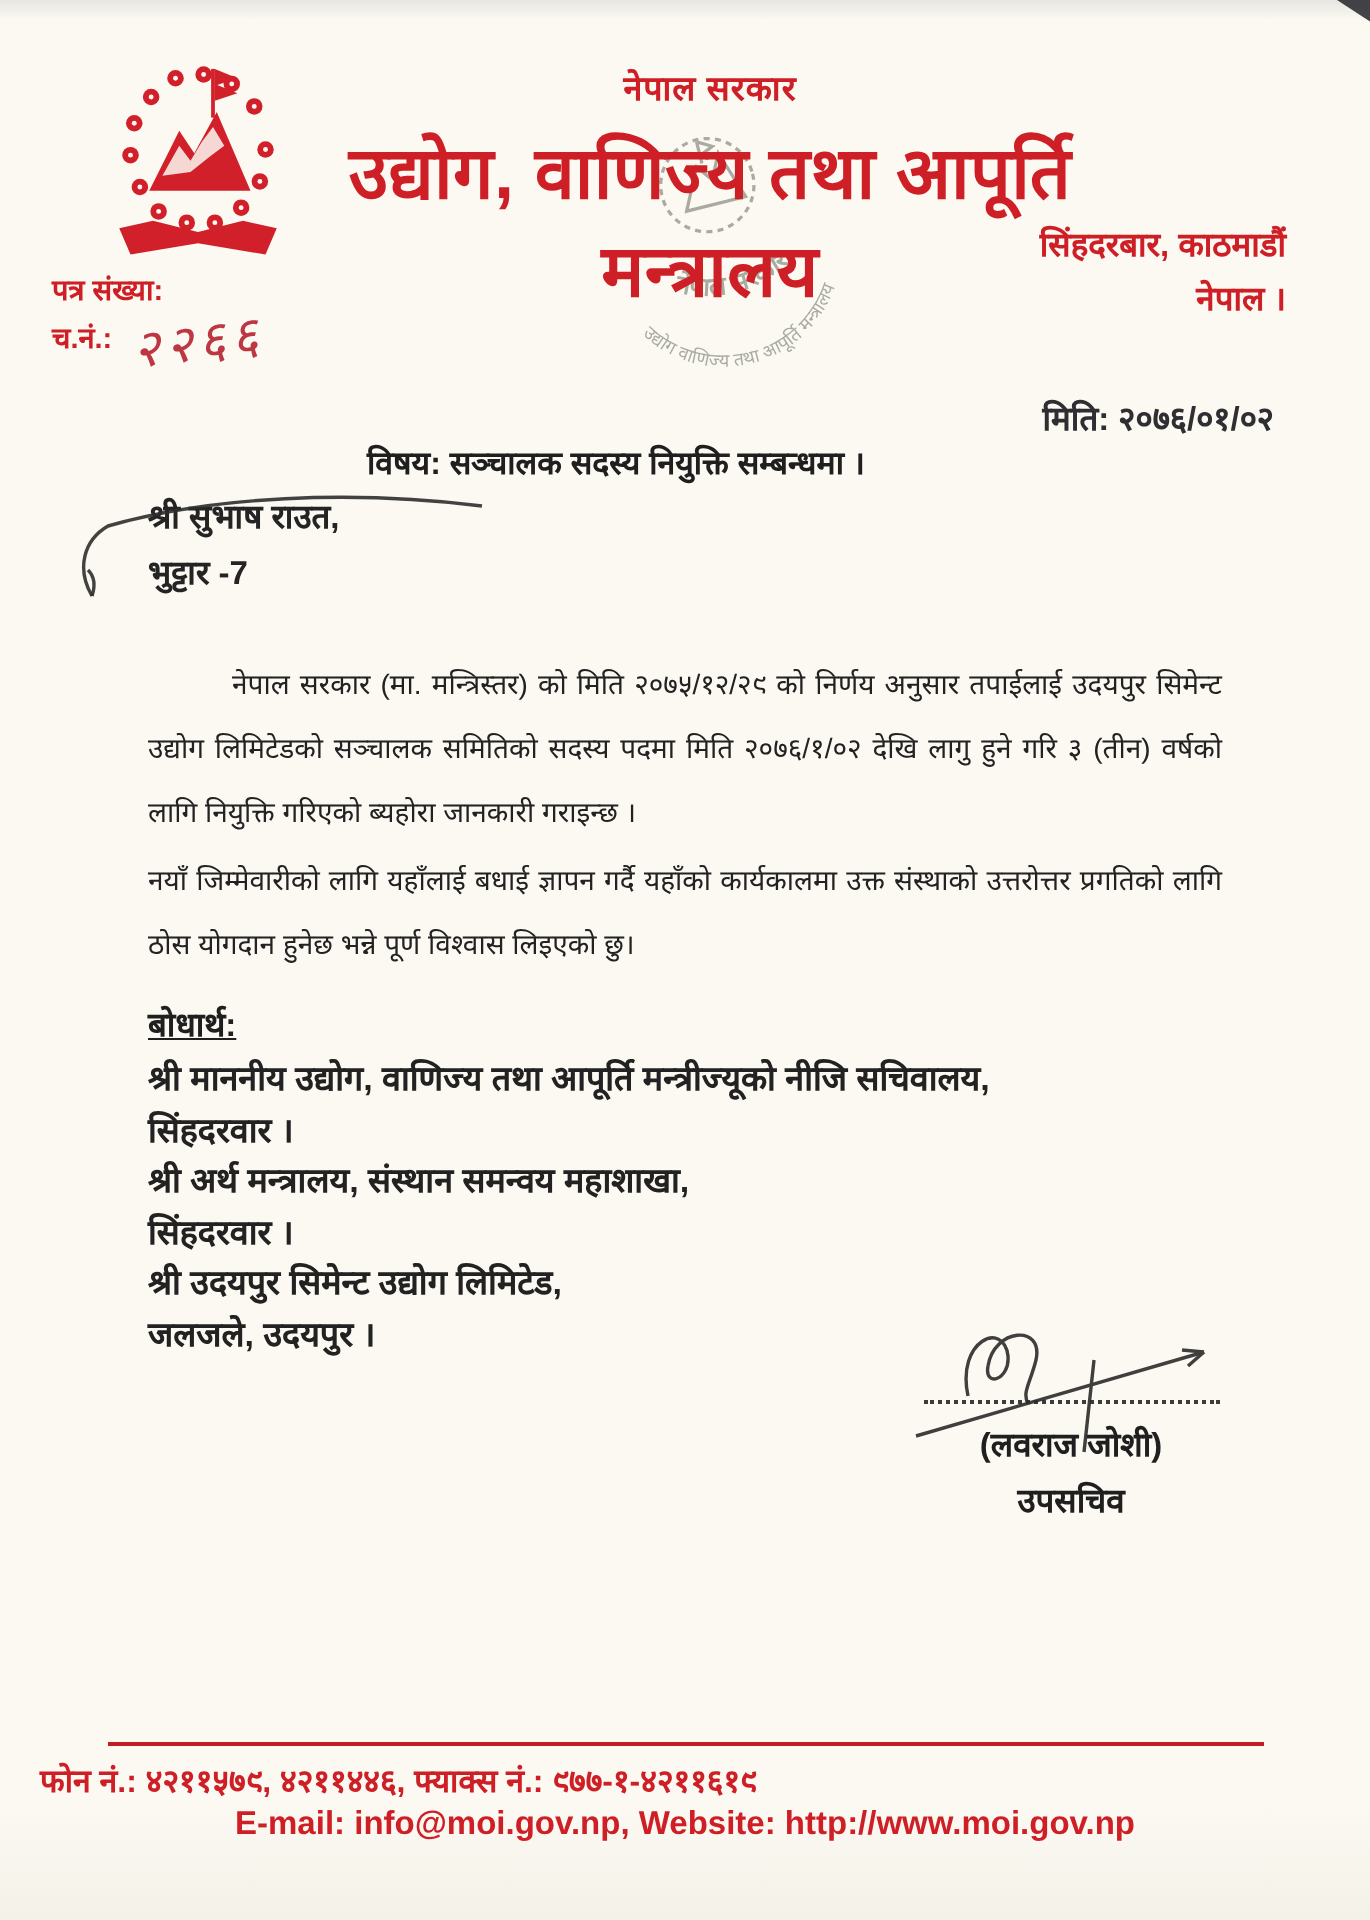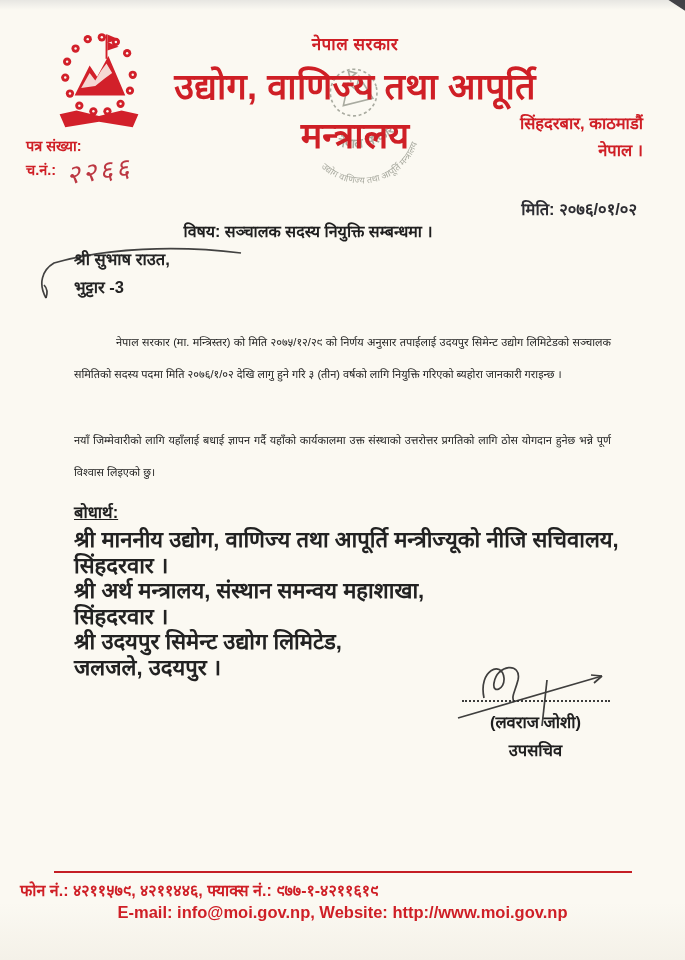--- a/index.html
+++ b/index.html
@@ -30,27 +30,27 @@
   
   .date-line{right:48px;top:197px;font-size:16.5px;color:#2e2e33;font-weight:600;}
   .subject-line{left:0;top:220px;width:616px;text-align:center;font-size:16px;font-weight:700;color:#1f1f1f;}
 
   
   .recipient{left:74px;top:246px;font-size:16.5px;line-height:27.5px;font-weight:600;}
   .recipient .name{font-weight:800;}
   .tick-mark{left:36px;top:240px;width:215px;height:66px;z-index:4;}
 
   
-  .para{left:74px;width:537px;font-size:11px;line-height:32px;text-align:justify;color:#222;font-weight:500;}
+  .para{left:74px;width:537px;font-size:14px;line-height:32px;text-align:justify;color:#222;font-weight:500;}
   .para1{top:326px;text-indent:42px;}
   .para2{top:424px;}
 
   
   .cc-heading{left:74px;top:500px;font-size:16.5px;font-weight:800;text-decoration:underline;color:#1f1f1f;}
-  .cc-list{left:74px;top:527px;font-size:22px;line-height:25.5px;font-weight:600;color:#222;}
+  .cc-list{left:74px;top:527px;font-size:17px;line-height:25.5px;font-weight:600;color:#222;}
 
   
   .sig-scribble{left:452px;top:652px;width:165px;height:78px;z-index:2;}
   .sig-dotted{left:462px;top:700px;width:148px;border-bottom:2px dotted #3c3c3c;height:0;}
   .sig-name{left:448px;top:710px;width:175px;text-align:center;font-size:16.5px;font-weight:700;color:#1f1f1f;}
   .sig-title{left:448px;top:738px;width:175px;text-align:center;font-size:16.5px;font-weight:600;color:#1f1f1f;}
 
   
   .footer-rule{left:54px;top:871px;width:578px;height:2px;background:#c41e25;}
   .footer-phone{left:0;top:879px;width:624px;text-align:left;font-size:16px;font-weight:800;padding-left:20px;}
@@ -145,21 +145,21 @@
 
   <div class="abs date-line">मिति: २०७६/०१/०२</div>
   <div class="abs subject-line">विषय: सञ्चालक सदस्य नियुक्ति सम्बन्धमा ।</div>
 
   <svg class="abs tick-mark" viewBox="0 0 215 66" aria-hidden="true">
     <path d="M10 58 C2 44 6 30 18 23 C70 8 140 5 205 13" stroke="#2e2e2e" stroke-width="1.7" fill="none" opacity=".9"></path>
     <path d="M10 58 C12 52 11 48 8 45" stroke="#2e2e2e" stroke-width="1.7" fill="none" opacity=".9"></path>
   </svg>
   <div class="abs recipient">
     <div class="name">श्री सुभाष राउत,</div>
-    <div>भुट्टार -3</div>
+    <div>भुट्टार -7</div>
   </div>
 
   <div class="abs para para1">नेपाल सरकार (मा. मन्त्रिस्तर) को मिति २०७५/१२/२९ को निर्णय अनुसार तपाईलाई उदयपुर सिमेन्ट उद्योग लिमिटेडको सञ्चालक समितिको  सदस्य पदमा मिति २०७६/१/०२ देखि लागु हुने गरि ३ (तीन) वर्षको लागि नियुक्ति गरिएको ब्यहोरा जानकारी गराइन्छ ।</div>
   <div class="abs para para2">नयाँ जिम्मेवारीको लागि यहाँलाई बधाई ज्ञापन गर्दै यहाँको कार्यकालमा उक्त संस्थाको उत्तरोत्तर प्रगतिको लागि ठोस योगदान हुनेछ भन्ने पूर्ण विश्वास लिइएको छु।</div>
 
   <div class="abs cc-heading">बोधार्थ:</div>
   <div class="abs cc-list">
     <div>श्री माननीय उद्योग, वाणिज्य तथा आपूर्ति मन्त्रीज्यूको नीजि सचिवालय,</div>
     <div>सिंहदरवार ।</div>
     <div>श्री अर्थ मन्त्रालय, संस्थान समन्वय महाशाखा,</div>

